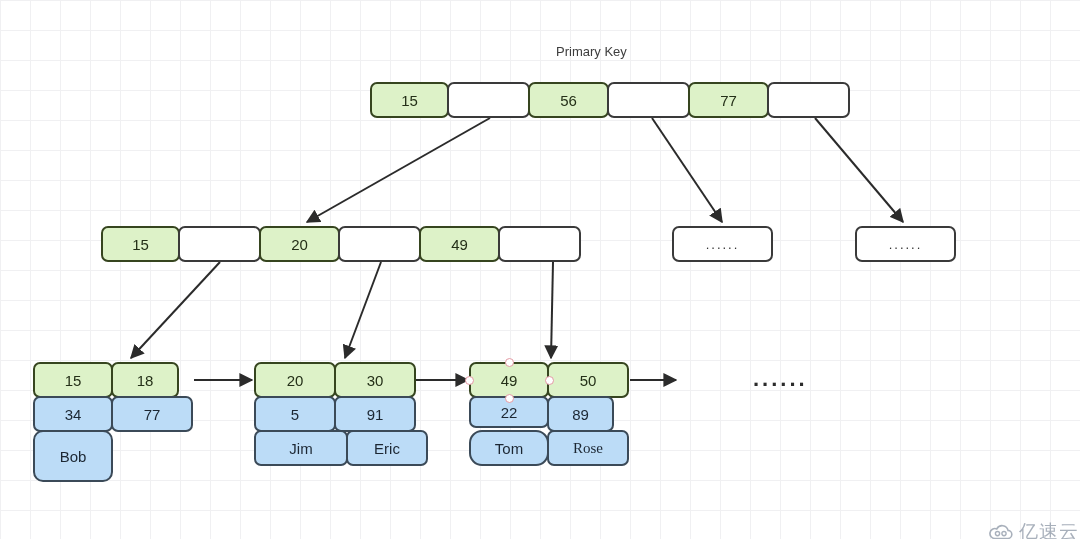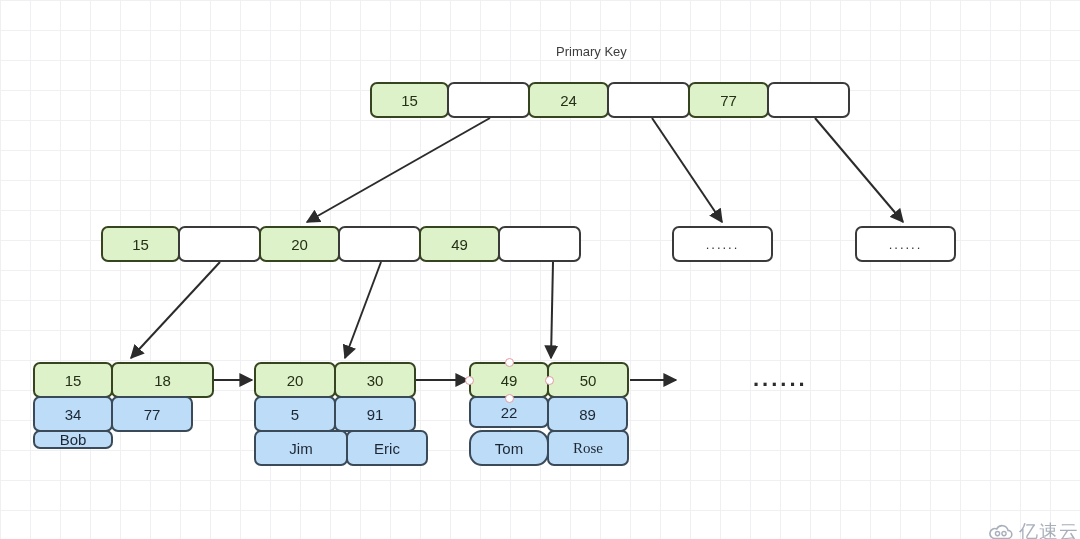--- a/index.html
+++ b/index.html
@@ -127,49 +127,49 @@
     <line x1="194" y1="380" x2="252" y2="380" stroke="#2b2b2b" stroke-width="2" marker-end="url(#arrow)"></line>
     <line x1="416" y1="380" x2="468" y2="380" stroke="#2b2b2b" stroke-width="2" marker-end="url(#arrow)"></line>
     <line x1="630" y1="380" x2="676" y2="380" stroke="#2b2b2b" stroke-width="2" marker-end="url(#arrow)"></line>
   </svg>
 
   <div class="title" style="left:556px;top:44px;">Primary Key</div>
 
   <div class="node" style="left:370px;top:82px;">
     <div class="cell green" style="width:79px;height:36px;">15</div>
     <div class="cell white" style="width:83px;height:36px;"></div>
-    <div class="cell green" style="width:81px;height:36px;">24</div>
+    <div class="cell green" style="width:81px;height:36px;">56</div>
     <div class="cell white" style="width:83px;height:36px;"></div>
     <div class="cell green" style="width:81px;height:36px;">77</div>
     <div class="cell white" style="width:83px;height:36px;"></div>
   </div>
 
   <div class="node" style="left:101px;top:226px;">
     <div class="cell green" style="width:79px;height:36px;">15</div>
     <div class="cell white" style="width:83px;height:36px;"></div>
     <div class="cell green" style="width:81px;height:36px;">20</div>
     <div class="cell white" style="width:83px;height:36px;"></div>
     <div class="cell green" style="width:81px;height:36px;">49</div>
     <div class="cell white" style="width:83px;height:36px;"></div>
   </div>
 
   <div class="dotsbox" style="left:672px;top:226px;width:101px;height:36px;">......</div>
   <div class="dotsbox" style="left:855px;top:226px;width:101px;height:36px;">......</div>
 
   <div class="leaf" style="left:33px;top:362px;">
     <div class="leafrow">
       <div class="lcell green" style="width:80px;height:36px;">15</div>
-      <div class="lcell green" style="width:103px;height:36px;">18</div>
+      <div class="lcell green" style="width:68px;height:36px;">18</div>
     </div>
     <div class="leafrow">
       <div class="lcell blue" style="width:80px;height:36px;">34</div>
       <div class="lcell blue" style="width:82px;height:36px;">77</div>
     </div>
     <div class="leafrow">
-      <div class="lcell blue" style="width:80px;height:19px;">Bob</div>
+      <div class="lcell blue" style="width:80px;height:52px;border-radius:10px;">Bob</div>
     </div>
   </div>
 
   <div class="leaf" style="left:254px;top:362px;">
     <div class="leafrow">
       <div class="lcell green" style="width:82px;height:36px;">20</div>
       <div class="lcell green" style="width:82px;height:36px;">30</div>
     </div>
     <div class="leafrow">
       <div class="lcell blue" style="width:82px;height:36px;">5</div>
@@ -181,21 +181,21 @@
     </div>
   </div>
 
   <div class="leaf" style="left:469px;top:362px;">
     <div class="leafrow">
       <div class="lcell green" style="width:80px;height:36px;">49</div>
       <div class="lcell green" style="width:82px;height:36px;">50</div>
     </div>
     <div class="leafrow">
       <div class="lcell blue" style="width:80px;height:32px;">22</div>
-      <div class="lcell blue" style="width:81px;height:36px;">89</div>
+      <div class="lcell blue" style="width:67px;height:36px;">89</div>
     </div>
     <div class="leafrow">
       <div class="lcell blue" style="width:80px;height:36px;border-radius:13px;">Tom</div>
       <div class="lcell blue" style="width:82px;height:36px;font-family:Liberation Serif, serif;">Rose</div>
     </div>
   </div>
 
   <div class="handle" style="left:509px;top:362px;"></div>
   <div class="handle" style="left:469px;top:380px;"></div>
   <div class="handle" style="left:549px;top:380px;"></div>

